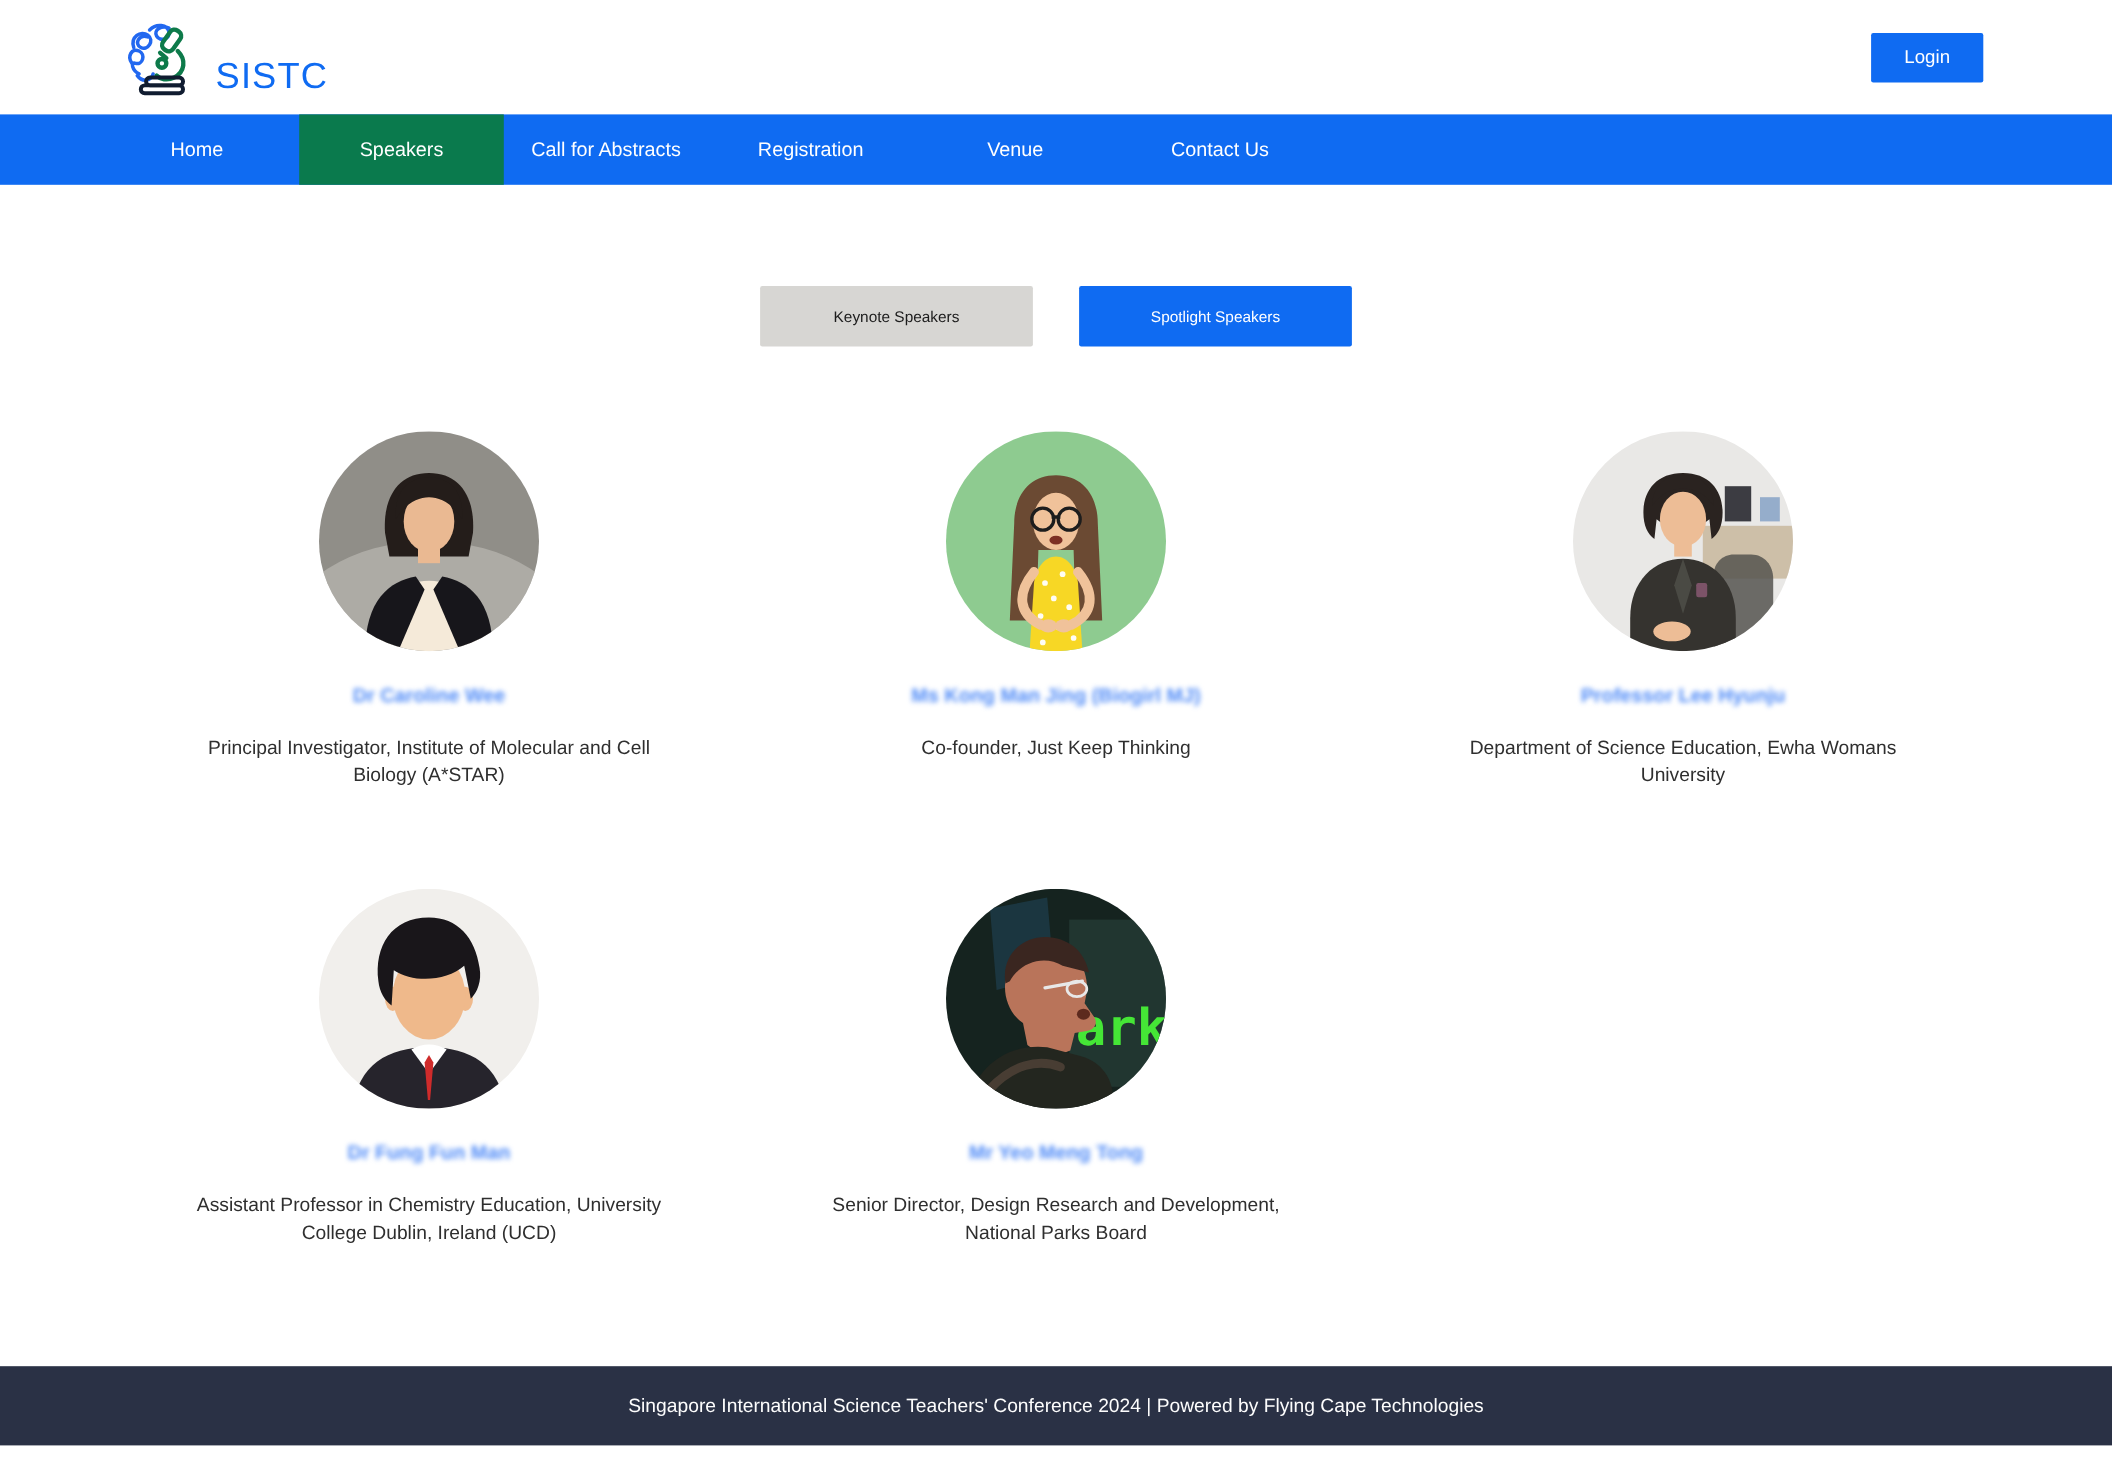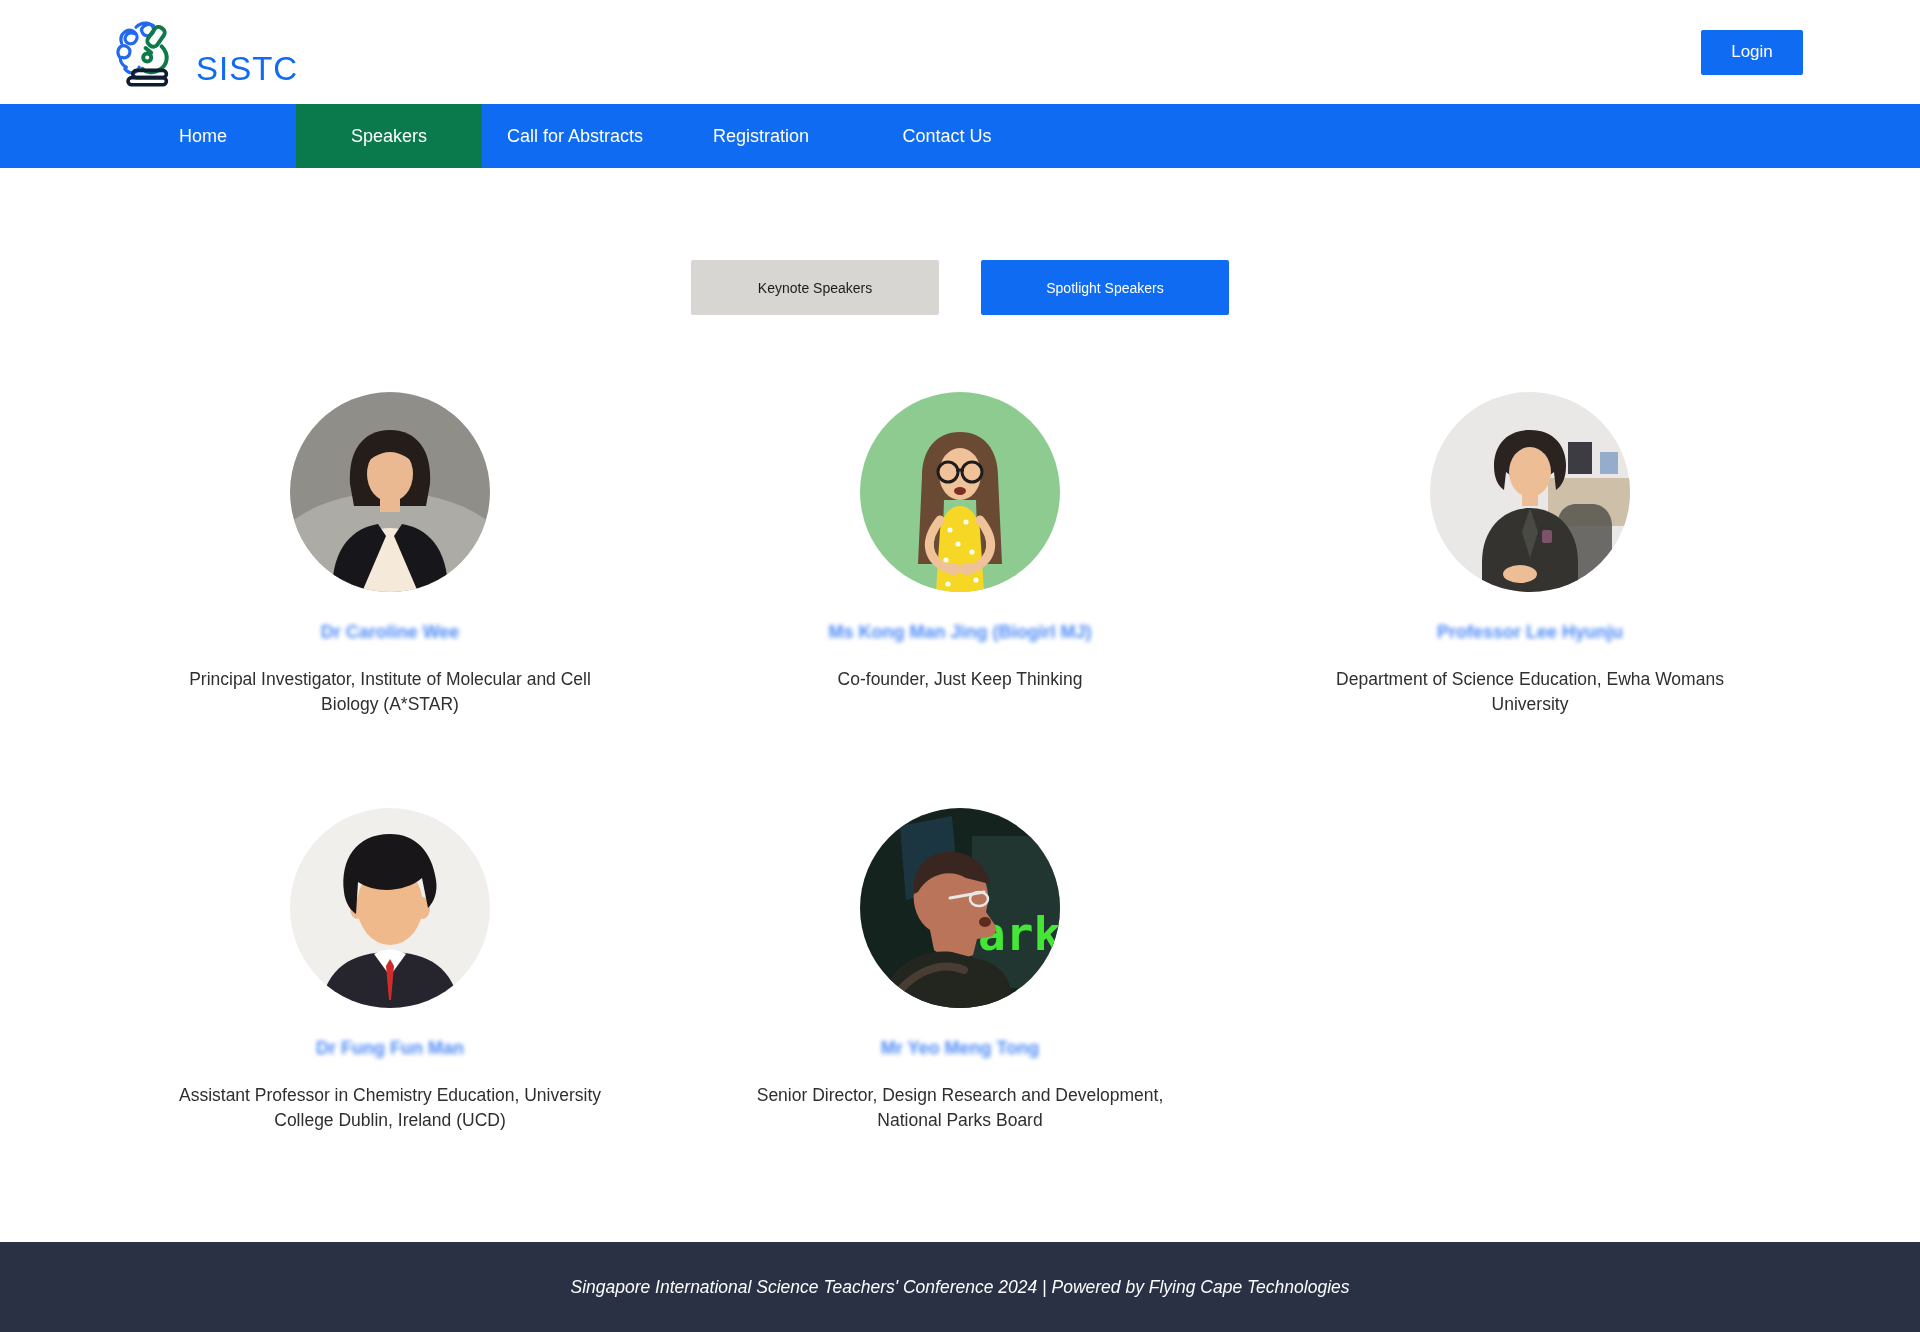--- a/index.html
+++ b/index.html
@@ -14,21 +14,21 @@
   .header{ height:104px; background:#fff; display:flex; align-items:center;
            justify-content:space-between; padding:0 117px 0 112px; }
   .brand{ display:flex; align-items:flex-end; gap:12px; cursor:pointer; }
   .brand-icon{ width:72px; height:72px; }
   .brand-text{ font-size:33px; font-weight:500; letter-spacing:1px; color:var(--primary-blue); }
   .login-btn{ width:102px; height:45px; background:var(--primary-blue); color:#fff;
               font-size:17px; border:none; border-radius:2px; cursor:pointer;
               font-family:inherit; }
 
   
-  .nav{ height:64px; background:var(--primary-blue); display:flex; padding-left:110px; }
+  .nav{ height:64px; background:var(--primary-blue); display:flex; padding-left:86px; }
   .nav-item{ width:186px; height:64px; display:flex; align-items:center; justify-content:center;
              color:#fff; font-size:18px; cursor:pointer; }
   .nav-item.active{ background:var(--active-green); }
 
   
   .tabs{ margin-top:92px; display:flex; justify-content:center; gap:42px; }
   .tab{ width:248px; height:55px; display:flex; align-items:center; justify-content:center;
         font-size:14px; border-radius:2px; cursor:pointer; }
   .tab.inactive{ background:var(--tab-gray); color:#1c1c1c; }
   .tab.active{ background:var(--primary-blue); color:#fff; }
@@ -38,23 +38,23 @@
          grid-template-columns:repeat(3,570px); row-gap:91px; }
   .card{ display:flex; flex-direction:column; align-items:center; text-align:center; }
   .photo{ width:200px; height:200px; border-radius:50%; overflow:hidden; flex:none; }
   .photo svg{ width:100%; height:100%; display:block; }
   .sp-name{ margin-top:30px; font-size:18px; font-weight:600; color:var(--name-blue);
             filter:blur(2.2px); cursor:pointer; }
   .sp-title{ margin-top:24px; font-size:17.5px; line-height:25px; color:var(--body-text);
              max-width:432px; }
 
   
-  .footer{ position:absolute; left:0; top:1242px; width:1920px; height:90px;
+  .footer{ position:absolute; left:0; top:1242px; width:1920px; height:72px;
            background:var(--footer-navy); display:flex; align-items:center;
-           justify-content:center; color:#fdfdfd; font-size:17.5px;font-style:italic; }
+           justify-content:center; color:#fdfdfd; font-size:17.5px; }
 </style>
 </head>
 <body>
 
 <div class="header">
   <div class="brand">
     <svg class="brand-icon" viewBox="0 0 90 90">
 
       <g fill="none" stroke="#2268f0" stroke-width="4" stroke-linecap="round">
         <path d="M30 14 C38 6 50 8 52 16 C54 24 42 28 38 21 C34 14 44 8 52 12"></path>
@@ -78,20 +78,21 @@
     <span class="brand-text">SISTC</span>
   </div>
   <button class="login-btn">Login</button>
 </div>
 
 <div class="nav">
   <div class="nav-item">Home</div>
   <div class="nav-item active">Speakers</div>
   <div class="nav-item">Call for Abstracts</div>
   <div class="nav-item">Registration</div>
+  <div class="nav-item">Venue</div>
   <div class="nav-item">Contact Us</div>
 </div>
 
 <div class="tabs">
   <div class="tab inactive">Keynote Speakers</div>
   <div class="tab active">Spotlight Speakers</div>
 </div>
 
 <div class="grid">
 

